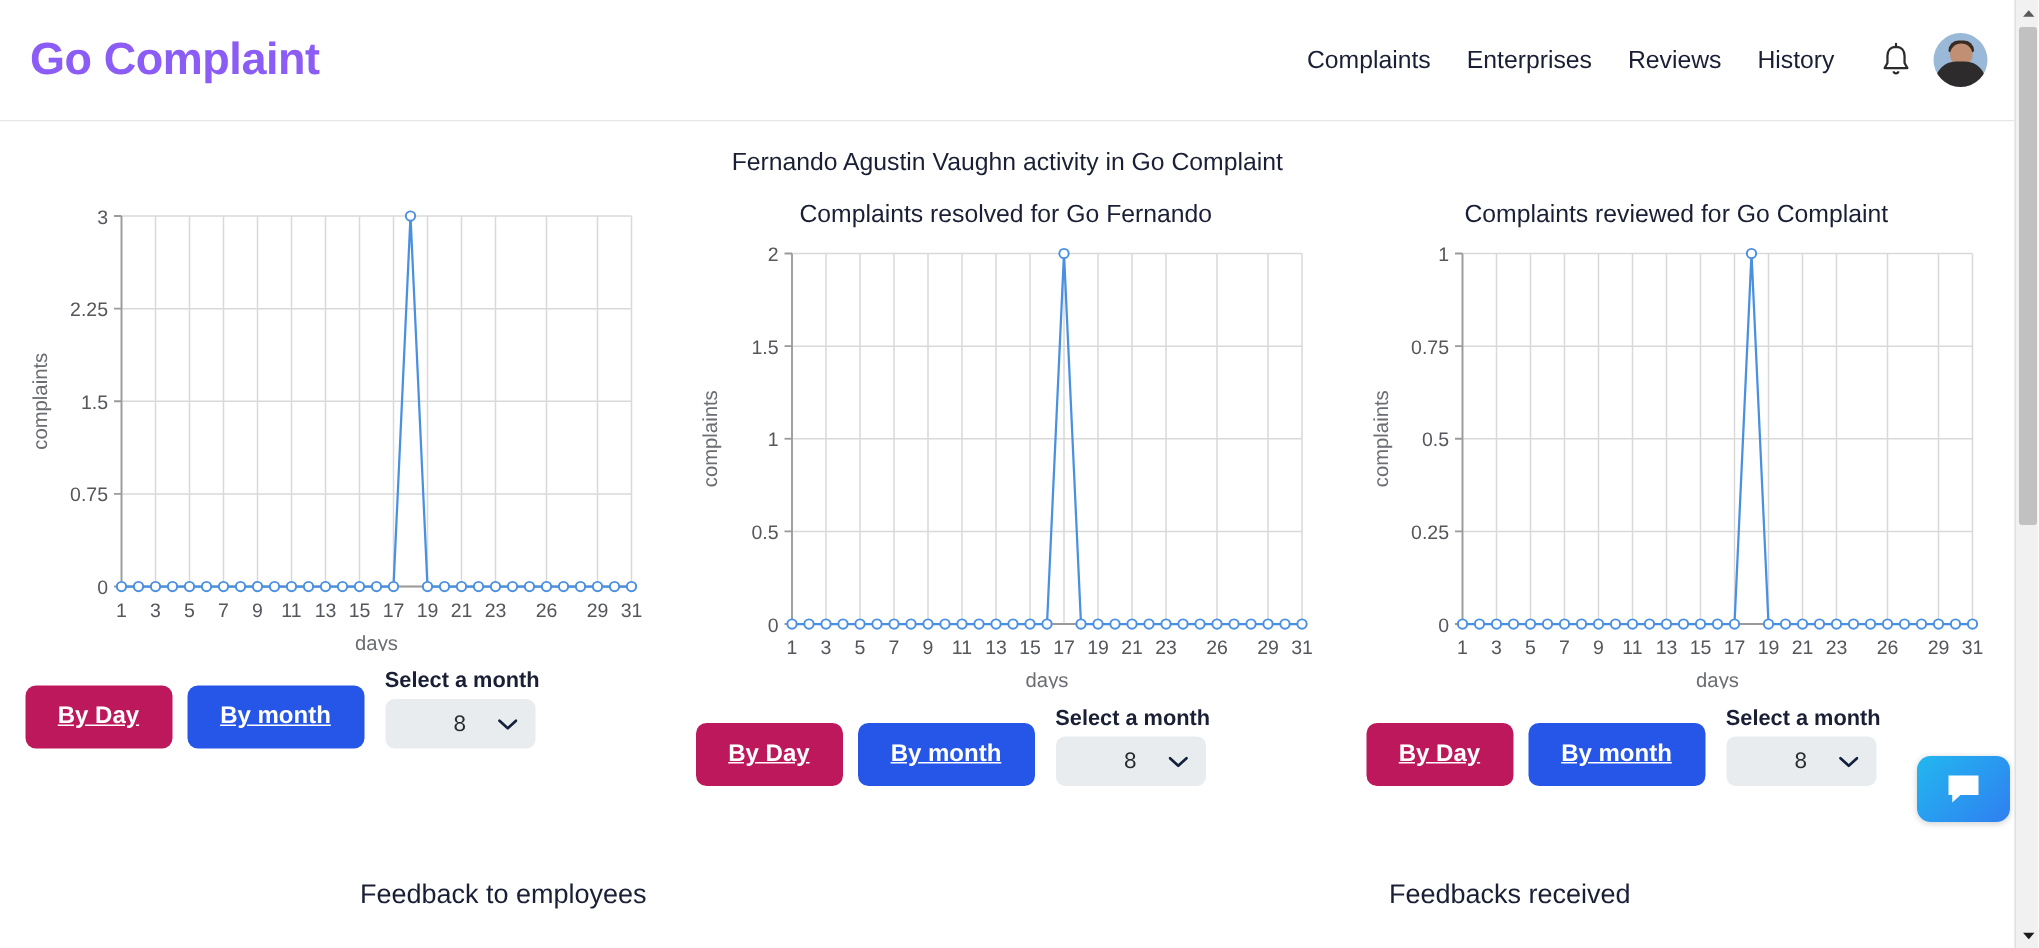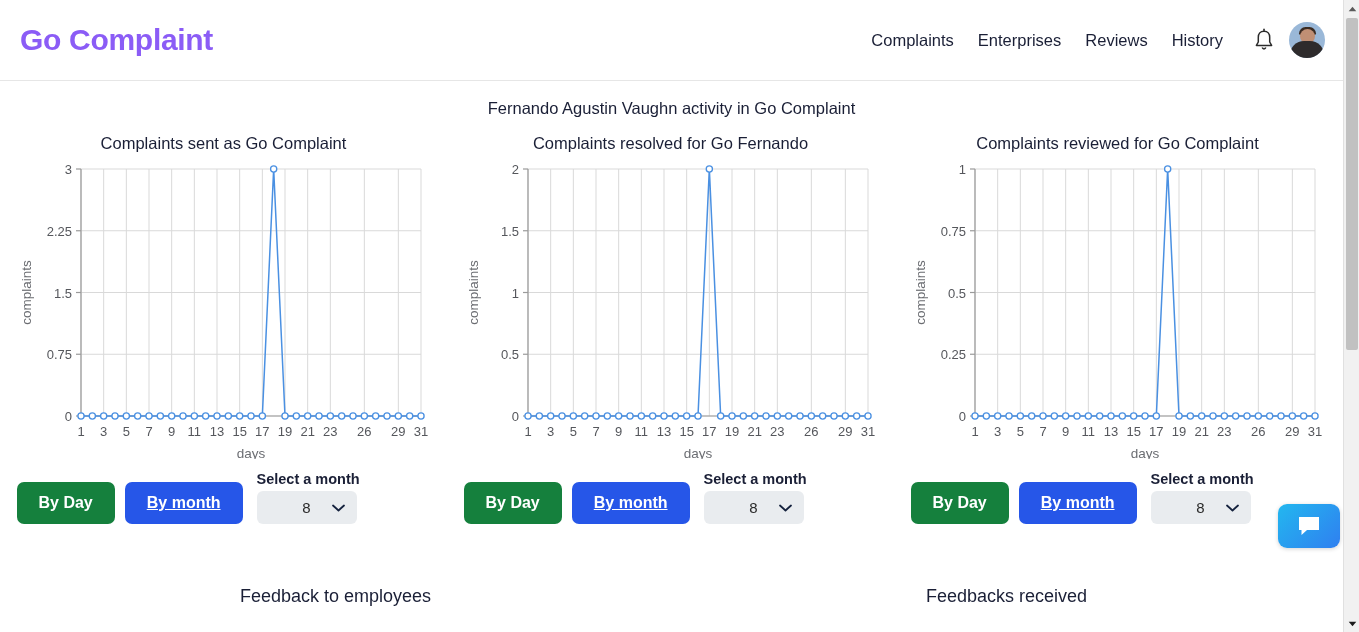--- a/index.html
+++ b/index.html
@@ -132,21 +132,21 @@
     border: none;
     border-radius: 7px;
     color: #ffffff;
     font-size: 16px;
     font-weight: bold;
     padding: 12px 22px;
     cursor: pointer;
     font-family: "Liberation Sans", sans-serif;
     white-space: nowrap;
   }
-  .btn-day { background: #15803d; }
+  .btn-day { background: #be185d; text-decoration: underline; }
   .btn-month { background: #2656e8; text-decoration: underline; }
 
   .select-group {
     display: flex;
     flex-direction: column;
     margin-left: 4px;
   }
   .select-label {
     font-size: 14.5px;
     font-weight: bold;
@@ -261,21 +261,20 @@
   </div>
 </div>
 
 <div class="main">
 
   <div class="page-subtitle">Fernando Agustin Vaughn activity in Go Complaint</div>
 
   <div class="charts-row">
 
     <div class="chart-col">
-      <div class="chart-title">Complaints sent as Go Complaint</div>
       <div class="chart-box">
         <svg width="430" height="300" viewBox="0 0 430 300" id="svg-chart-0">
             <g>
               <line x1="72" y1="257" x2="412" y2="257" stroke="#d9d9d9" stroke-width="1"></line>
               <line x1="72" y1="195.25" x2="412" y2="195.25" stroke="#d9d9d9" stroke-width="1"></line>
               <line x1="72" y1="133.5" x2="412" y2="133.5" stroke="#d9d9d9" stroke-width="1"></line>
               <line x1="72" y1="71.75" x2="412" y2="71.75" stroke="#d9d9d9" stroke-width="1"></line>
               <line x1="72" y1="10" x2="412" y2="10" stroke="#d9d9d9" stroke-width="1"></line>
               <line x1="72" y1="10" x2="72" y2="257" stroke="#d9d9d9" stroke-width="1"></line>
               <line x1="94.66666666666667" y1="10" x2="94.66666666666667" y2="257" stroke="#d9d9d9" stroke-width="1"></line>

